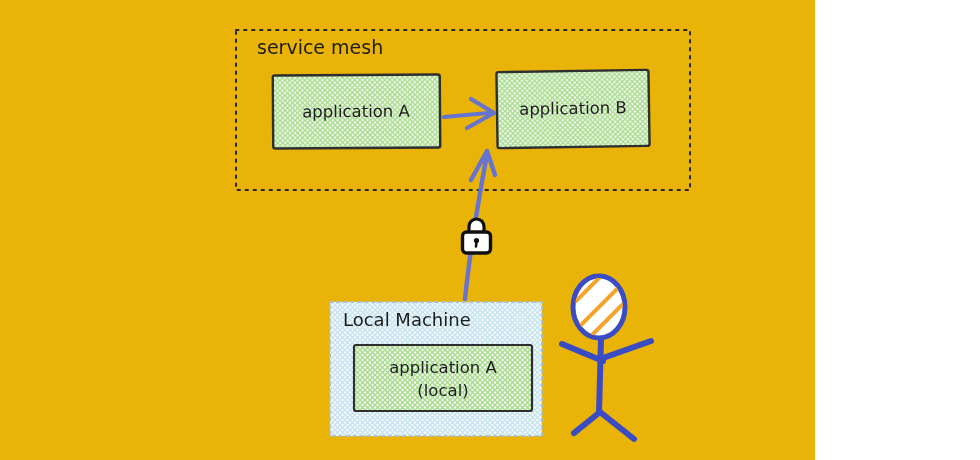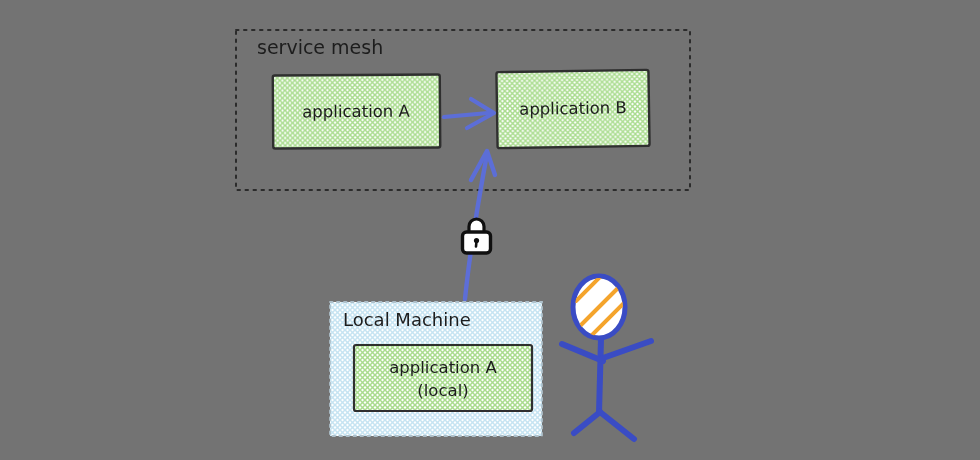--- a/index.html
+++ b/index.html
@@ -1,19 +1,19 @@
 <!DOCTYPE html>
 <html><head>
 <meta charset="utf-8">
 <style>
   html,body{margin:0;padding:0;background:#ffffff;}
   .stage{
     position:relative;
-    width:980px;height:460px;
-    background:#737373;
+    width:815px;height:460px;
+    background:#eab308;
     overflow:hidden;
     font-family:"DejaVu Sans", sans-serif;
   }
   svg text{
     font-family:"DejaVu Sans", sans-serif;
     fill:#1d1d1d;
   }
   .label-lg{font-size:19px;font-weight:500;}
   .label-md{font-size:18px;font-weight:500;}
   .node-label{font-size:16.5px;font-weight:500;text-anchor:middle;}

